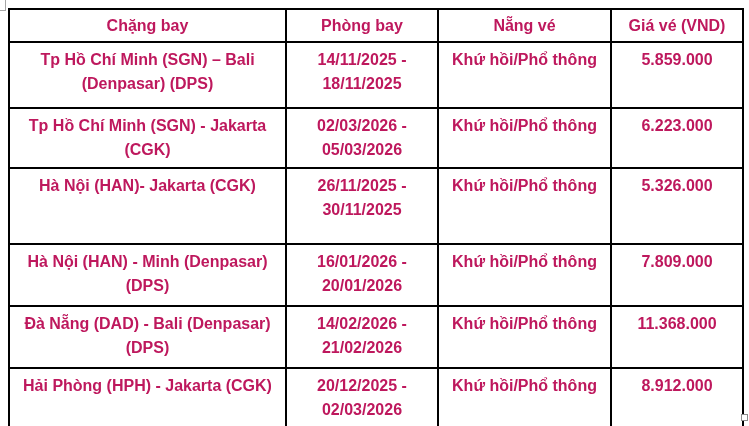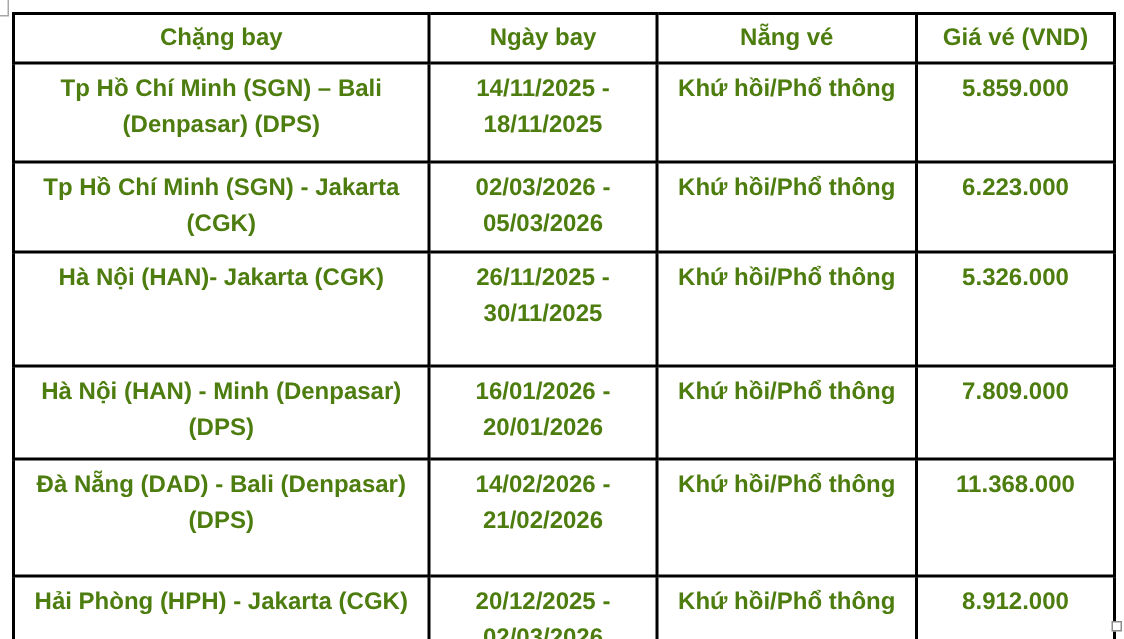--- a/index.html
+++ b/index.html
@@ -14,42 +14,42 @@
 
   table.fare-table {
     position: absolute;
     left: 8px; top: 8px;
     width: 734px;
     border-collapse: collapse;
     table-layout: fixed;
   }
   th, td {
     border: 2px solid #000000;
-    color: #4d7c0f;
+    color: #be185d;
     font-weight: bold;
     font-size: 16px;
     line-height: 24px;
     overflow: hidden;
   }
   thead tr { height: 33px; }
   th {
     text-align: center;
     vertical-align: middle;
     padding: 2px 4px;
   }
   td {
     text-align: center;
     vertical-align: top;
     padding: 5px 4px 4px 4px;
   }
   tbody tr:nth-child(1) { height: 66px; }
   tbody tr:nth-child(2) { height: 60px; margin-top: 12px; }
   tbody tr:nth-child(3) { height: 76px; }
   tbody tr:nth-child(4) { height: 62px; }
-  tbody tr:nth-child(5) { height: 78px; }
+  tbody tr:nth-child(5) { height: 62px; }
   tbody tr:nth-child(6) { height: 57px; }
   .c-date { white-space: pre-line; }
 
   
   .handle-move {
     position: absolute;
     left: -4px; top: -2px;
     width: 10px; height: 13px;
     border: 1px solid #a6a6a6;
     background: transparent;
@@ -72,21 +72,21 @@
   <table class="fare-table">
     <colgroup>
       <col style="width:277px">
       <col style="width:152px">
       <col style="width:173px">
       <col style="width:132px">
     </colgroup>
     <thead>
       <tr>
         <th>Chặng bay</th>
-        <th>Ngày bay</th>
+        <th>Phòng bay</th>
         <th>Nẵng vé</th>
         <th>Giá vé (VND)</th>
       </tr>
     </thead>
     <tbody>
       <tr>
         <td class="c-route">Tp Hồ Chí Minh (SGN) – Bali (Denpasar) (DPS)</td>
         <td class="c-date">14/11/2025 -
 18/11/2025</td>
         <td class="c-type">Khứ hồi/Phổ thông</td>

